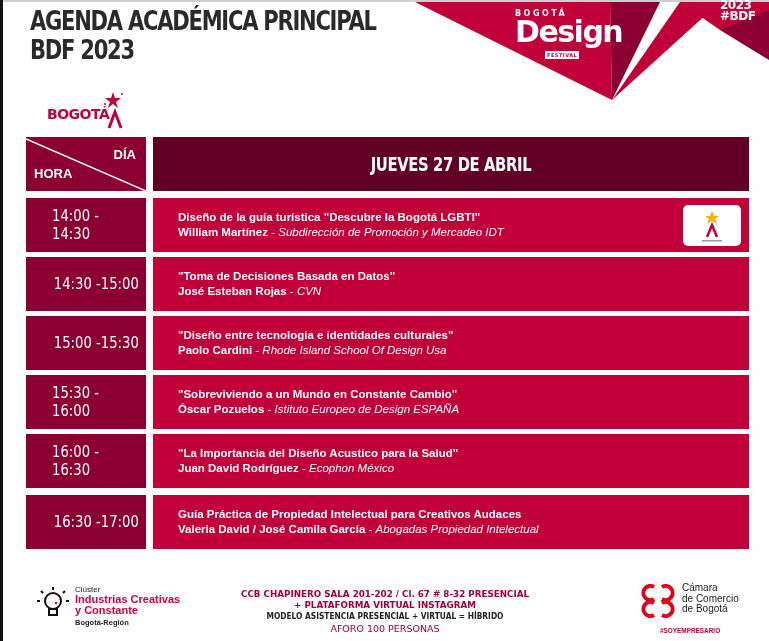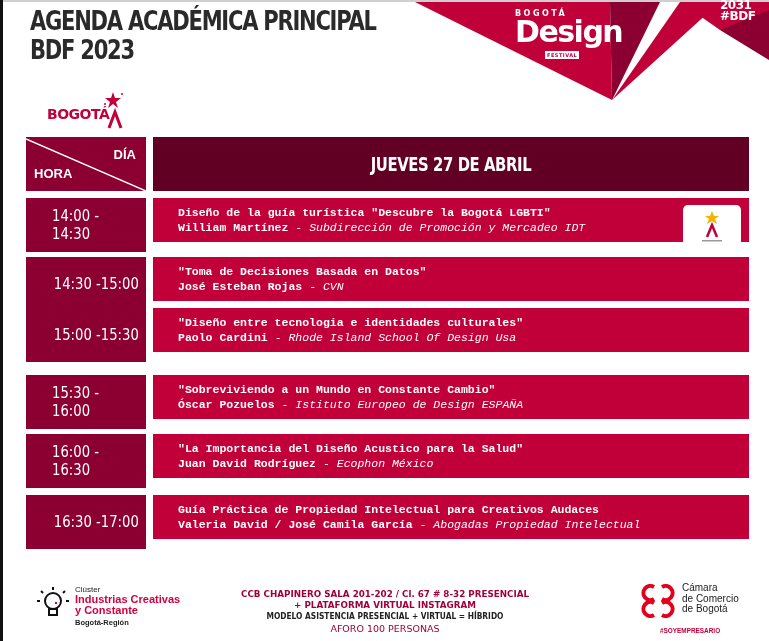--- a/index.html
+++ b/index.html
@@ -26,22 +26,22 @@
   .dia { position: absolute; right: 10px; top: 10px; color: #fff; font-weight: bold; font-size: 13px; }
   .hora { position: absolute; left: 8px; bottom: 10px; color: #fff; font-weight: bold; font-size: 13px; }
   .day-header { position: absolute; left: 153px; top: 137px; width: 596px; height: 54px; background: #620024;
                 display: flex; align-items: center; justify-content: center; }
   .day-header span { color: #fff; font-family: "DejaVu Sans", sans-serif; font-weight: bold; font-size: 19px; transform: scaleX(0.78); letter-spacing: -0.5px; display: inline-block; }
 
   .row { position: absolute; left: 26px; width: 723px; height: 54px; }
   .time-cell { position: absolute; left: 0; top: 0; width: 120px; height: 54px; background: #8b0030; color: #fff;
                display: flex; align-items: center; justify-content: center; font-size: 15px; font-family: "DejaVu Sans", sans-serif; padding-left: 20px; }
   .time-cell span { transform: scaleX(0.88); display: inline-block; }
-  .session-cell { position: absolute; left: 127px; top: 0; width: 596px; height: 44px; background: #c1003a; color: #fff; padding-left: 25px;
-                  display: flex; flex-direction: column; justify-content: center; font-family: Liberation Mono, monospace; }
+  .session-cell { position: absolute; left: 127px; top: 0; width: 596px; height: 54px; background: #c1003a; color: #fff; padding-left: 25px;
+                  display: flex; flex-direction: column; justify-content: center; }
   .s-title { font-weight: bold; font-size: 11.5px; line-height: 15px; white-space: nowrap; }
   .s-speaker { font-size: 11.5px; line-height: 15px; white-space: nowrap; }
   .s-speaker b { font-weight: bold; }
   .s-speaker i { font-style: italic; font-weight: normal; }
   .idt-logo { position: absolute; right: 8px; top: 7px; width: 58px; height: 41px; background: #fff; border-radius: 5px; }
 
   .footer { position: absolute; left: 0; top: 575px; width: 769px; height: 66px; }
   .cluster { position: absolute; left: 35px; top: 10px; }
   .cluster-small { position: absolute; left: 40px; top: 0px; font-size: 8px; color: #222; white-space: nowrap; }
   .cluster-big { position: absolute; left: 40px; top: 9px; font-size: 11px; line-height: 11px; color: #d3003f; font-weight: bold; white-space: nowrap; }
@@ -67,21 +67,21 @@
     <polygon points="415,2 610,2 612,100" fill="#c1003a"></polygon>
     <polygon points="610,2 660,2 612,100" fill="#8b0030"></polygon>
     <polygon points="612,100 680,2 720,2" fill="#c1003a"></polygon>
     <polygon points="680,2 769,2 769,30 720,30" fill="#c1003a"></polygon>
     <polygon points="720,30 769,10 769,60" fill="#8b0030"></polygon>
   </svg>
   <div class="bdf-bogota">BOGOTÁ</div>
   <div class="bdf-design">Design</div>
   <div class="bdf-festival">FESTIVAL</div>
   <div class="bdf-tag">
-    <div>2031</div>
+    <div>2023</div>
     <div>#BDF</div>
   </div>
 </div>
 
 <div class="title">
   <div>AGENDA ACADÉMICA PRINCIPAL</div>
   <div>BDF 2023</div>
 </div>
 
 <div class="bogota-logo">
@@ -125,21 +125,21 @@
 <div class="row" style="top:257px">
   <div class="time-cell">
       <span>14:30 -15:00</span>
     </div>
   <div class="session-cell">
     <div class="s-title">"Toma de Decisiones Basada en Datos"</div>
     <div class="s-speaker"><b>José Esteban Rojas</b><span> - </span><i>CVN</i></div>
   </div>
 </div>
 
-<div class="row" style="top:308px">
+<div class="row" style="top:316px">
   <div class="time-cell">
       <span>15:00 -15:30</span>
     </div>
   <div class="session-cell">
     <div class="s-title">"Diseño entre tecnologia e identidades culturales"</div>
     <div class="s-speaker"><b>Paolo Cardini </b><span> - </span><i>Rhode Island School Of Design Usa</i></div>
   </div>
 </div>
 
 <div class="row" style="top:375px">

